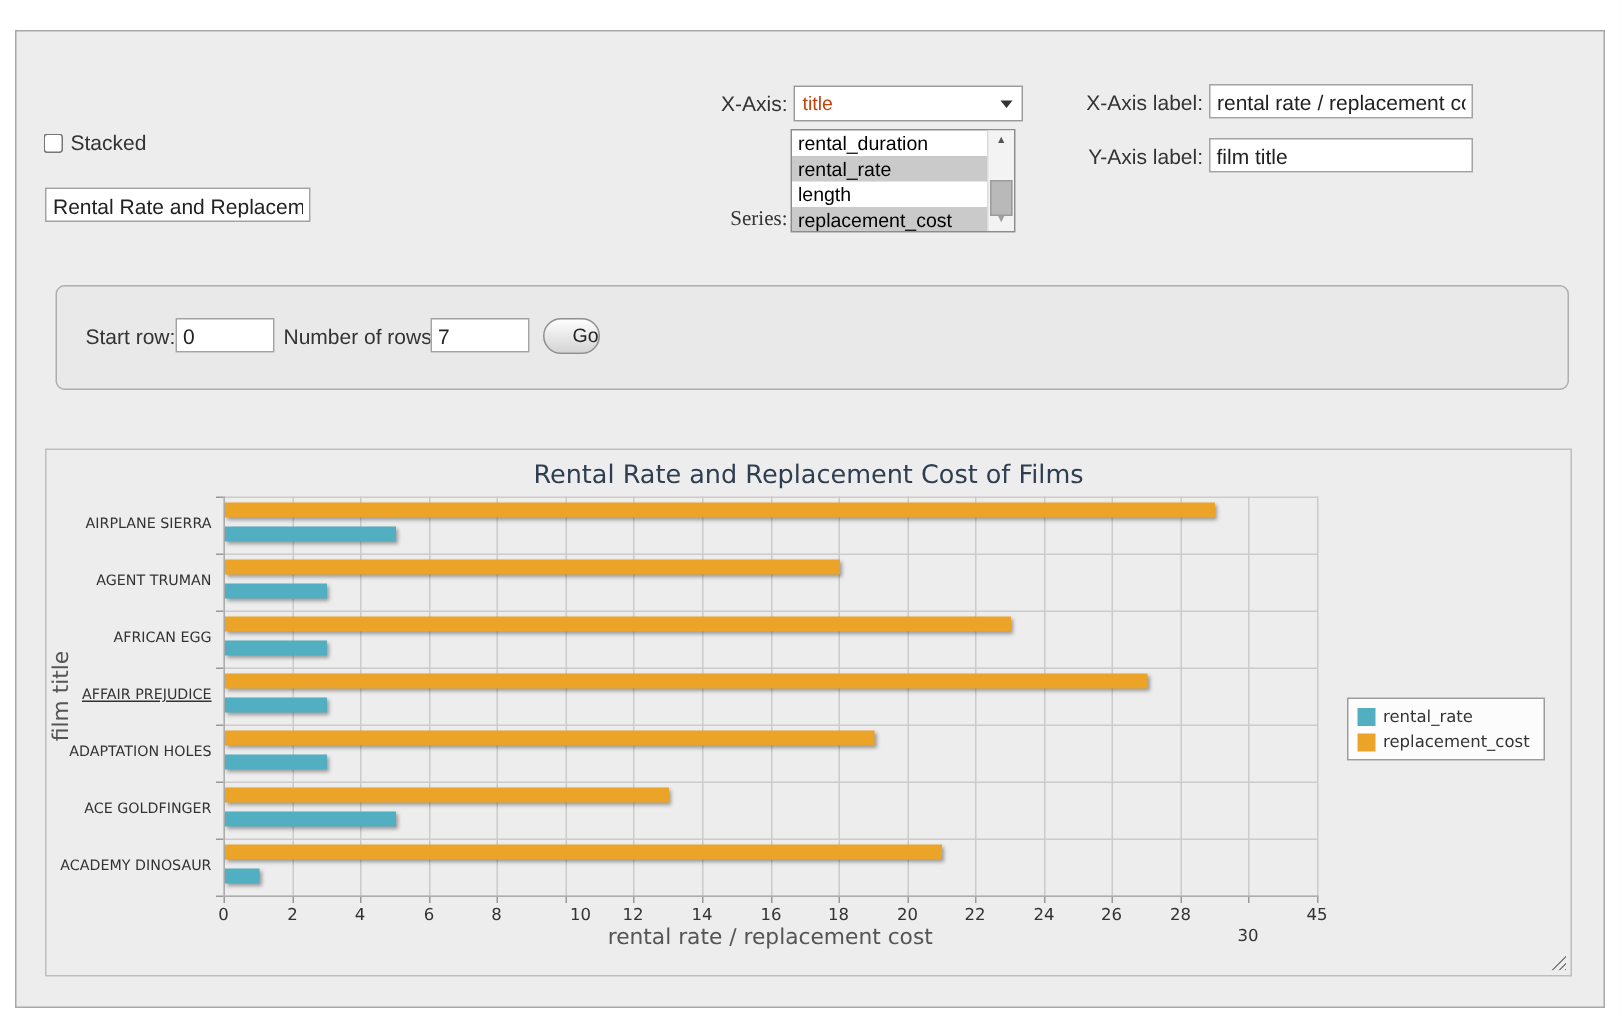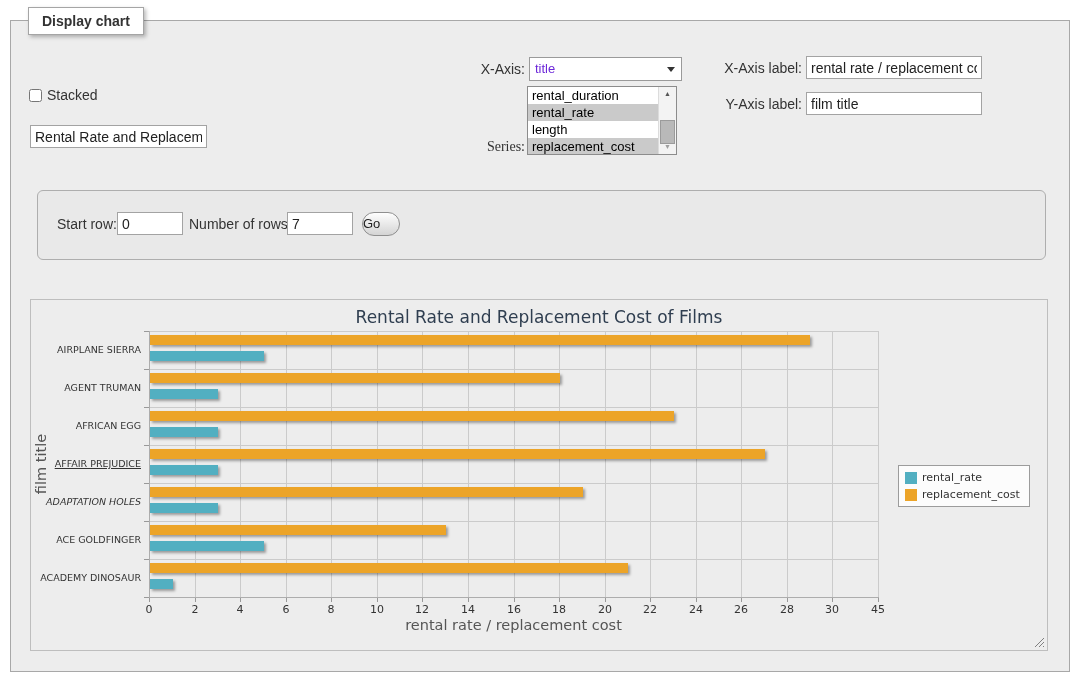--- a/index.html
+++ b/index.html
@@ -19,21 +19,21 @@
   .radio-item{display:flex;align-items:center;margin-right:10px;cursor:default;}
   .radio-item input{margin:0 4px 0 0;}
   .stacked-row{position:absolute;left:29px;top:87px;display:flex;align-items:center;
                font-size:14px;color:#333;}
   .stacked-row input{margin:0 5px 0 0;}
   
   .txt{position:absolute;box-sizing:border-box;height:23px;border:1px solid #a3a3a3;
        background:#fff;font:14px "Liberation Sans",sans-serif;color:#222;padding:1px 4px;}
   
   .selectbox{position:absolute;left:529px;top:57px;width:153px;height:24px;box-sizing:border-box;
-             background:#fff;border:1px solid #9a9a9a;font-size:13px;color:#6d28d9;
+             background:#fff;border:1px solid #9a9a9a;font-size:13px;color:#c2410c;
              line-height:22px;padding-left:5px;}
   .selarrow{position:absolute;right:6px;top:9px;width:0;height:0;
             border-left:4px solid transparent;border-right:4px solid transparent;
             border-top:5px solid #333;}
   
   .listbox{position:absolute;left:527px;top:86px;width:150px;height:69px;box-sizing:border-box;
            background:#fff;border:1px solid #8c8c8c;display:flex;}
   .lb-options{flex:1;overflow:hidden;}
   .lb-option{height:17px;line-height:17px;padding-left:4px;font-size:13px;color:#000;
              white-space:nowrap;overflow:hidden;}
@@ -43,21 +43,21 @@
           line-height:14px;color:#555;}
   .sb-up{top:0;}
   .sb-down{bottom:0;color:#9f9f9f;}
   .sb-thumb{position:absolute;left:1px;right:1px;top:33px;height:22px;background:#b9b9b9;
             border:1px solid #9b9b9b;}
   
   .panel2{position:absolute;left:37px;top:190px;width:1009px;height:70px;box-sizing:border-box;
           background:#e9e9e9;border:1px solid #aeaeae;border-radius:6px;}
   .gobtn{position:absolute;left:362px;top:212px;width:38px;height:24px;box-sizing:border-box;
          border:1px solid #8f8f8f;border-radius:12px;background:linear-gradient(#fefefe,#d4d4d4);
-         font:13px "Liberation Sans",sans-serif;color:#222;text-align:left;line-height:22px;}
+         font:13px "Liberation Sans",sans-serif;color:#222;text-align:right;line-height:22px;}
   
   .chartbox{position:absolute;left:30px;top:299px;width:1018px;height:352px;box-sizing:border-box;
             background:#ededed;border:1px solid #bebebe;overflow:hidden;}
   .charttitle{position:absolute;top:7px;left:0;width:100%;text-align:center;
               font:17px "DejaVu Sans",sans-serif;color:#2f3e50;}
   .vgrid{position:absolute;width:1px;background:#cbcbcb;}
   .hgrid{position:absolute;height:1px;background:#cbcbcb;}
   .xaxisline{position:absolute;height:1px;background:#adadad;}
   .yaxisline{position:absolute;width:1px;background:#adadad;}
   .btick{position:absolute;width:1px;height:5px;background:#999;}
@@ -78,23 +78,20 @@
   .legtext{font:11px "DejaVu Sans",sans-serif;color:#333;white-space:nowrap;}
   .grip{position:absolute;right:3px;bottom:3px;width:11px;height:11px;
         clip-path:polygon(100% 0,100% 100%,0 100%);
         background:repeating-linear-gradient(-45deg,#808080 0 1px,transparent 1px 3px);}
 </style>
 </head>
 <body>
 
 <div id="page">
   <div class="fieldset"></div>
-  <div class="legendbox">
-    <span>Display chart</span>
-  </div>
 
 
   <label class="stacked-row">
     <input type="checkbox" style="">
     <span>Stacked</span>
   </label>
 
   <input class="txt" style="left: 30px; top: 125px; width: 177px;" value="Rental Rate and Replacement Cost of Films">
 
   <div class="uilabel r" style="left:463px;top:61px;width:62px;">X-Axis:</div>
@@ -158,21 +155,21 @@
       <div class="btick" style="left: 209px; top: 297px;"></div>
       <div class="xticklabel" style="left: 194px; top: 303px;">4</div>
       <div class="vgrid" style="left: 255px; top: 31px; height: 266px;"></div>
       <div class="btick" style="left: 255px; top: 297px;"></div>
       <div class="xticklabel" style="left: 240px; top: 303px;">6</div>
       <div class="vgrid" style="left: 300px; top: 31px; height: 266px;"></div>
       <div class="btick" style="left: 300px; top: 297px;"></div>
       <div class="xticklabel" style="left: 285px; top: 303px;">8</div>
       <div class="vgrid" style="left: 346px; top: 31px; height: 266px;"></div>
       <div class="btick" style="left: 346px; top: 297px;"></div>
-      <div class="xticklabel" style="left: 331px; top: 303px;">10</div>
+      <div class="xticklabel" style="left: 341px; top: 303px;">10</div>
       <div class="vgrid" style="left: 391px; top: 31px; height: 266px;"></div>
       <div class="btick" style="left: 391px; top: 297px;"></div>
       <div class="xticklabel" style="left: 376px; top: 303px;">12</div>
       <div class="vgrid" style="left: 437px; top: 31px; height: 266px;"></div>
       <div class="btick" style="left: 437px; top: 297px;"></div>
       <div class="xticklabel" style="left: 422px; top: 303px;">14</div>
       <div class="vgrid" style="left: 483px; top: 31px; height: 266px;"></div>
       <div class="btick" style="left: 483px; top: 297px;"></div>
       <div class="xticklabel" style="left: 468px; top: 303px;">16</div>
       <div class="vgrid" style="left: 528px; top: 31px; height: 266px;"></div>
@@ -188,21 +185,21 @@
       <div class="btick" style="left: 665px; top: 297px;"></div>
       <div class="xticklabel" style="left: 650px; top: 303px;">24</div>
       <div class="vgrid" style="left: 710px; top: 31px; height: 266px;"></div>
       <div class="btick" style="left: 710px; top: 297px;"></div>
       <div class="xticklabel" style="left: 695px; top: 303px;">26</div>
       <div class="vgrid" style="left: 756px; top: 31px; height: 266px;"></div>
       <div class="btick" style="left: 756px; top: 297px;"></div>
       <div class="xticklabel" style="left: 741px; top: 303px;">28</div>
       <div class="vgrid" style="left: 801px; top: 31px; height: 266px;"></div>
       <div class="btick" style="left: 801px; top: 297px;"></div>
-      <div class="xticklabel" style="left: 786px; top: 303px;">30</div>
+      <div class="xticklabel" style="left: 786px; top: 317px;">30</div>
       <div class="vgrid" style="left: 847px; top: 31px; height: 266px;"></div>
       <div class="btick" style="left: 847px; top: 297px;"></div>
       <div class="xticklabel" style="left: 832px; top: 303px;">45</div>
       <div class="hgrid" style="top: 31px; left: 118px; width: 729px;"></div>
       <div class="ltick" style="top: 31px; left: 113px;"></div>
       <div class="hgrid" style="top: 69px; left: 118px; width: 729px;"></div>
       <div class="ltick" style="top: 69px; left: 113px;"></div>
       <div class="hgrid" style="top: 107px; left: 118px; width: 729px;"></div>
       <div class="ltick" style="top: 107px; left: 113px;"></div>
       <div class="hgrid" style="top: 145px; left: 118px; width: 729px;"></div>
@@ -222,21 +219,21 @@
       <div class="bar" style="left: 119px; top: 35px; width: 660px; background: rgb(236, 164, 40);"></div>
       <div class="catlabel" style="top: 82px;">AGENT TRUMAN</div>
       <div class="bar" style="left: 119px; top: 89px; width: 68px; background: rgb(82, 175, 193);"></div>
       <div class="bar" style="left: 119px; top: 73px; width: 410px; background: rgb(236, 164, 40);"></div>
       <div class="catlabel" style="top: 120px;">AFRICAN EGG</div>
       <div class="bar" style="left: 119px; top: 127px; width: 68px; background: rgb(82, 175, 193);"></div>
       <div class="bar" style="left: 119px; top: 111px; width: 524px; background: rgb(236, 164, 40);"></div>
       <div class="catlabel" style="top: 158px; text-decoration: underline;">AFFAIR PREJUDICE</div>
       <div class="bar" style="left: 119px; top: 165px; width: 68px; background: rgb(82, 175, 193);"></div>
       <div class="bar" style="left: 119px; top: 149px; width: 615px; background: rgb(236, 164, 40);"></div>
-      <div class="catlabel" style="top: 196px; font-style: italic;">ADAPTATION HOLES</div>
+      <div class="catlabel" style="top: 196px;">ADAPTATION HOLES</div>
       <div class="bar" style="left: 119px; top: 203px; width: 68px; background: rgb(82, 175, 193);"></div>
       <div class="bar" style="left: 119px; top: 187px; width: 433px; background: rgb(236, 164, 40);"></div>
       <div class="catlabel" style="top: 234px;">ACE GOLDFINGER</div>
       <div class="bar" style="left: 119px; top: 241px; width: 114px; background: rgb(82, 175, 193);"></div>
       <div class="bar" style="left: 119px; top: 225px; width: 296px; background: rgb(236, 164, 40);"></div>
       <div class="catlabel" style="top: 272px;">ACADEMY DINOSAUR</div>
       <div class="bar" style="left: 119px; top: 279px; width: 23px; background: rgb(82, 175, 193);"></div>
       <div class="bar" style="left: 119px; top: 263px; width: 478px; background: rgb(236, 164, 40);"></div>
     </div>
 </div>

